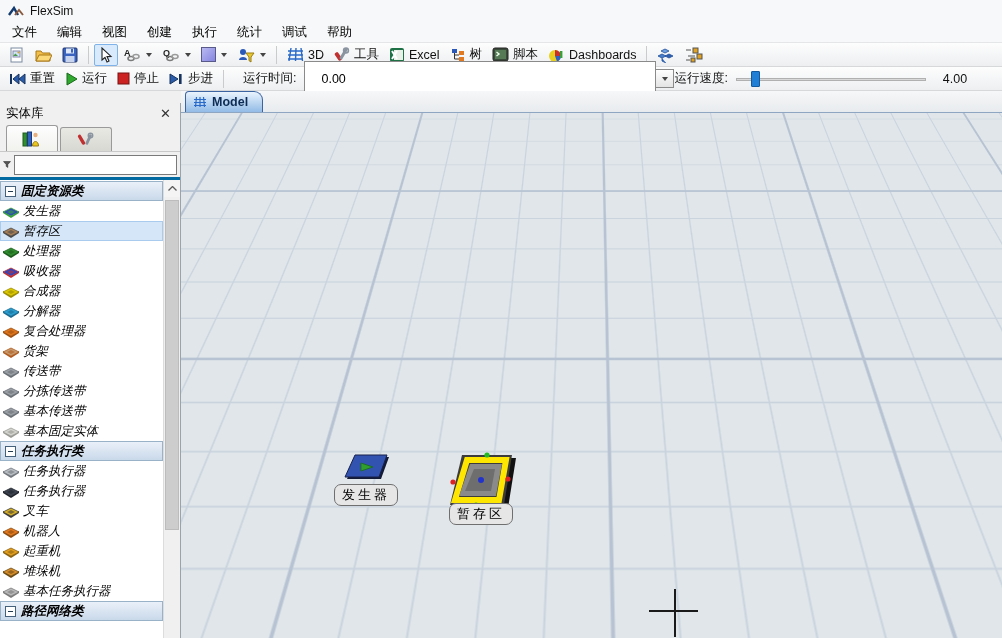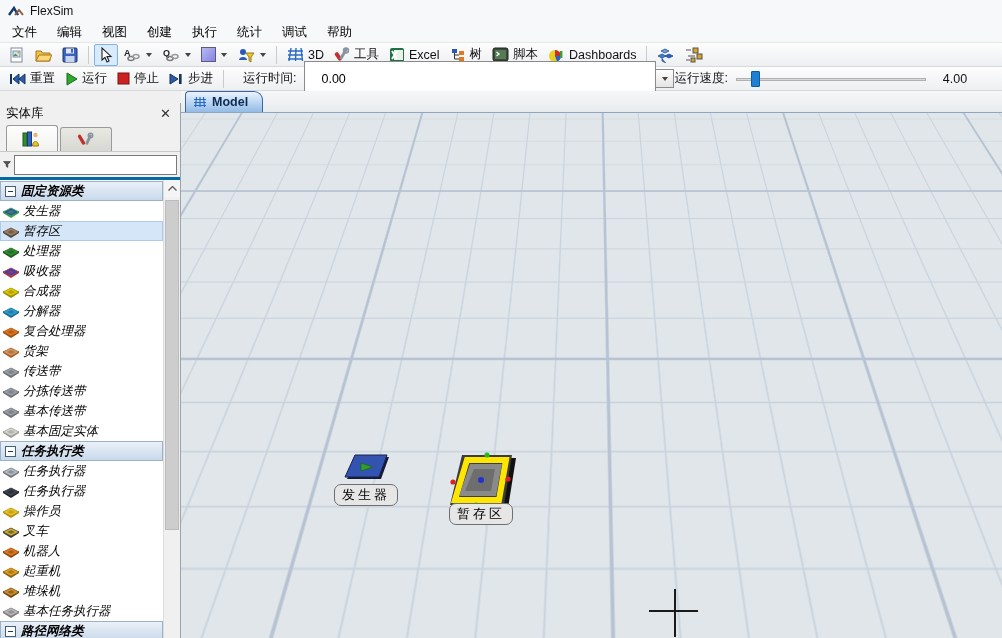--- a/index.html
+++ b/index.html
@@ -462,29 +462,20 @@
             <svg width="18" height="16" viewBox="0 0 18 16">
               <polygon points="1,10 9,15 9,13 1,8" fill="#20242c"></polygon>
               <polygon points="17,10 9,15 9,13 17,8" fill="#20242c"></polygon>
               <polygon points="1,9 9,13 17,9 9,5" fill="#3e4450" stroke="#20242c" stroke-width="0.8"></polygon>
               <polygon points="5,9 9,11 13,9 9,7" fill="#20242c" opacity="0.6"></polygon>
             </svg>
             <span>任务执行器</span>
           </div>
           <div class="trow">
             <svg width="18" height="16" viewBox="0 0 18 16">
-              <polygon points="1,10 9,15 9,13 1,8" fill="#b58a10"></polygon>
-              <polygon points="17,10 9,15 9,13 17,8" fill="#b58a10"></polygon>
-              <polygon points="1,9 9,13 17,9 9,5" fill="#e6c51f" stroke="#b58a10" stroke-width="0.8"></polygon>
-              <polygon points="5,9 9,11 13,9 9,7" fill="#b58a10" opacity="0.6"></polygon>
-            </svg>
-            <span>操作员</span>
-          </div>
-          <div class="trow">
-            <svg width="18" height="16" viewBox="0 0 18 16">
               <polygon points="1,10 9,15 9,13 1,8" fill="#3c3c3c"></polygon>
               <polygon points="17,10 9,15 9,13 17,8" fill="#3c3c3c"></polygon>
               <polygon points="1,9 9,13 17,9 9,5" fill="#d9b021" stroke="#3c3c3c" stroke-width="0.8"></polygon>
               <polygon points="5,9 9,11 13,9 9,7" fill="#3c3c3c" opacity="0.6"></polygon>
             </svg>
             <span>叉车</span>
           </div>
           <div class="trow">
             <svg width="18" height="16" viewBox="0 0 18 16">
               <polygon points="1,10 9,15 9,13 1,8" fill="#8a4a10"></polygon>

